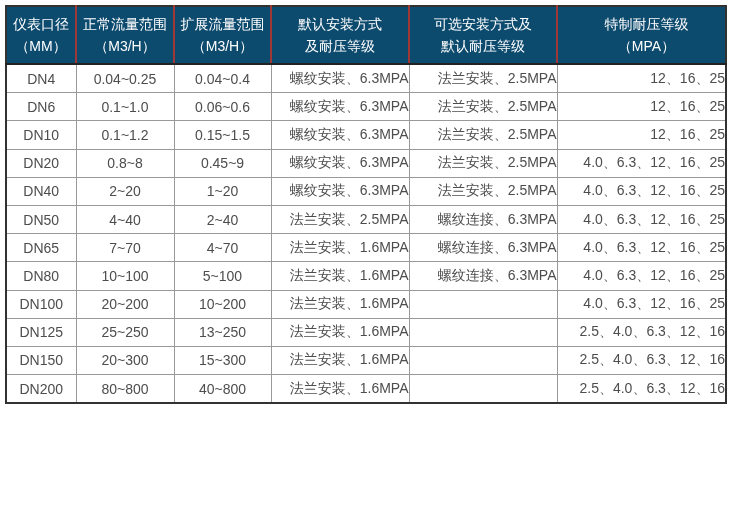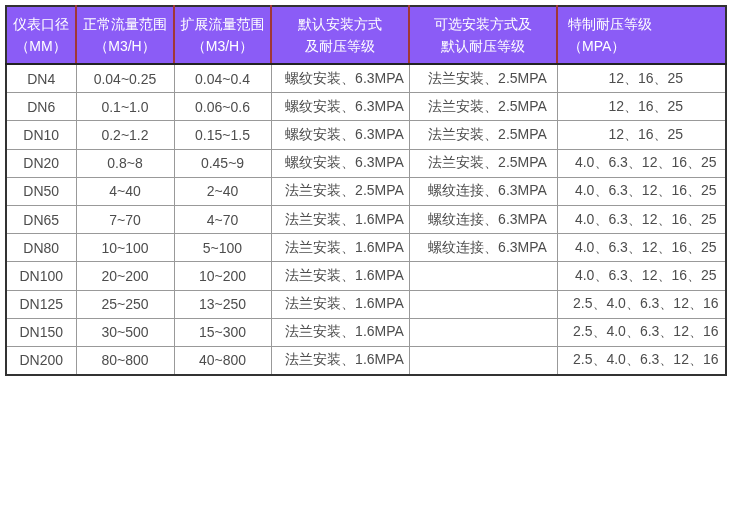--- a/index.html
+++ b/index.html
@@ -17,45 +17,45 @@
     width: 720px;
     border: 2px solid #323232;
   }
   col.c1 { width: 70px; }
   col.c2 { width: 98px; }
   col.c3 { width: 97px; }
   col.c4 { width: 138px; }
   col.c5 { width: 148px; }
   col.c6 { width: 169px; }
   thead th {
-    background: #8b5cf6;
+    background: #0c4a6e;
     color: #ffffff;
     font-size: 14px;
     font-weight: normal;
     height: 56px;
     vertical-align: middle;
     text-align: center;
     line-height: 1.6;
     padding: 0;
     border-bottom: 2px solid #222222;
   }
   thead th + th { border-left: 2px solid #a03737; }
-  thead th.hleft { text-align: left; padding-left: 10px; }
+  thead th.hleft { text-align: center; padding-left: 10px; }
   tbody td {
     font-size: 14px;
     color: #4d4d4d;
     height: 27.2px;
     text-align: center;
     vertical-align: middle;
     padding: 0;
     border: 1px solid #999999;
     white-space: nowrap;
     overflow: hidden;
   }
-  tbody td.left { text-align: center; padding-left: 9px; }
+  tbody td.left { text-align: right; padding-left: 9px; }
 </style>
 </head>
 <body>
 
 <div class="wrap">
   <table class="spec">
     <colgroup>
       <col class="c1">
         <col class="c2">
         <col class="c3">
@@ -103,30 +103,38 @@
       <tr>
         <td>DN6</td>
         <td>0.1~1.0</td>
         <td>0.06~0.6</td>
         <td class="left">螺纹安装、6.3MPA</td>
         <td class="left">法兰安装、2.5MPA</td>
         <td class="left">12、16、25</td>
       </tr>
       <tr>
         <td>DN10</td>
-        <td>0.2~1.2</td>
+        <td>0.1~1.2</td>
         <td>0.15~1.5</td>
         <td class="left">螺纹安装、6.3MPA</td>
         <td class="left">法兰安装、2.5MPA</td>
         <td class="left">12、16、25</td>
       </tr>
       <tr>
         <td>DN20</td>
         <td>0.8~8</td>
         <td>0.45~9</td>
+        <td class="left">螺纹安装、6.3MPA</td>
+        <td class="left">法兰安装、2.5MPA</td>
+        <td class="left">4.0、6.3、12、16、25</td>
+      </tr>
+      <tr>
+        <td>DN40</td>
+        <td>2~20</td>
+        <td>1~20</td>
         <td class="left">螺纹安装、6.3MPA</td>
         <td class="left">法兰安装、2.5MPA</td>
         <td class="left">4.0、6.3、12、16、25</td>
       </tr>
       <tr>
         <td>DN50</td>
         <td>4~40</td>
         <td>2~40</td>
         <td class="left">法兰安装、2.5MPA</td>
         <td class="left">螺纹连接、6.3MPA</td>
@@ -159,21 +167,21 @@
       <tr>
         <td>DN125</td>
         <td>25~250</td>
         <td>13~250</td>
         <td class="left">法兰安装、1.6MPA</td>
         <td class="left"></td>
         <td class="left">2.5、4.0、6.3、12、16</td>
       </tr>
       <tr>
         <td>DN150</td>
-        <td>30~500</td>
+        <td>20~300</td>
         <td>15~300</td>
         <td class="left">法兰安装、1.6MPA</td>
         <td class="left"></td>
         <td class="left">2.5、4.0、6.3、12、16</td>
       </tr>
       <tr>
         <td>DN200</td>
         <td>80~800</td>
         <td>40~800</td>
         <td class="left">法兰安装、1.6MPA</td>

